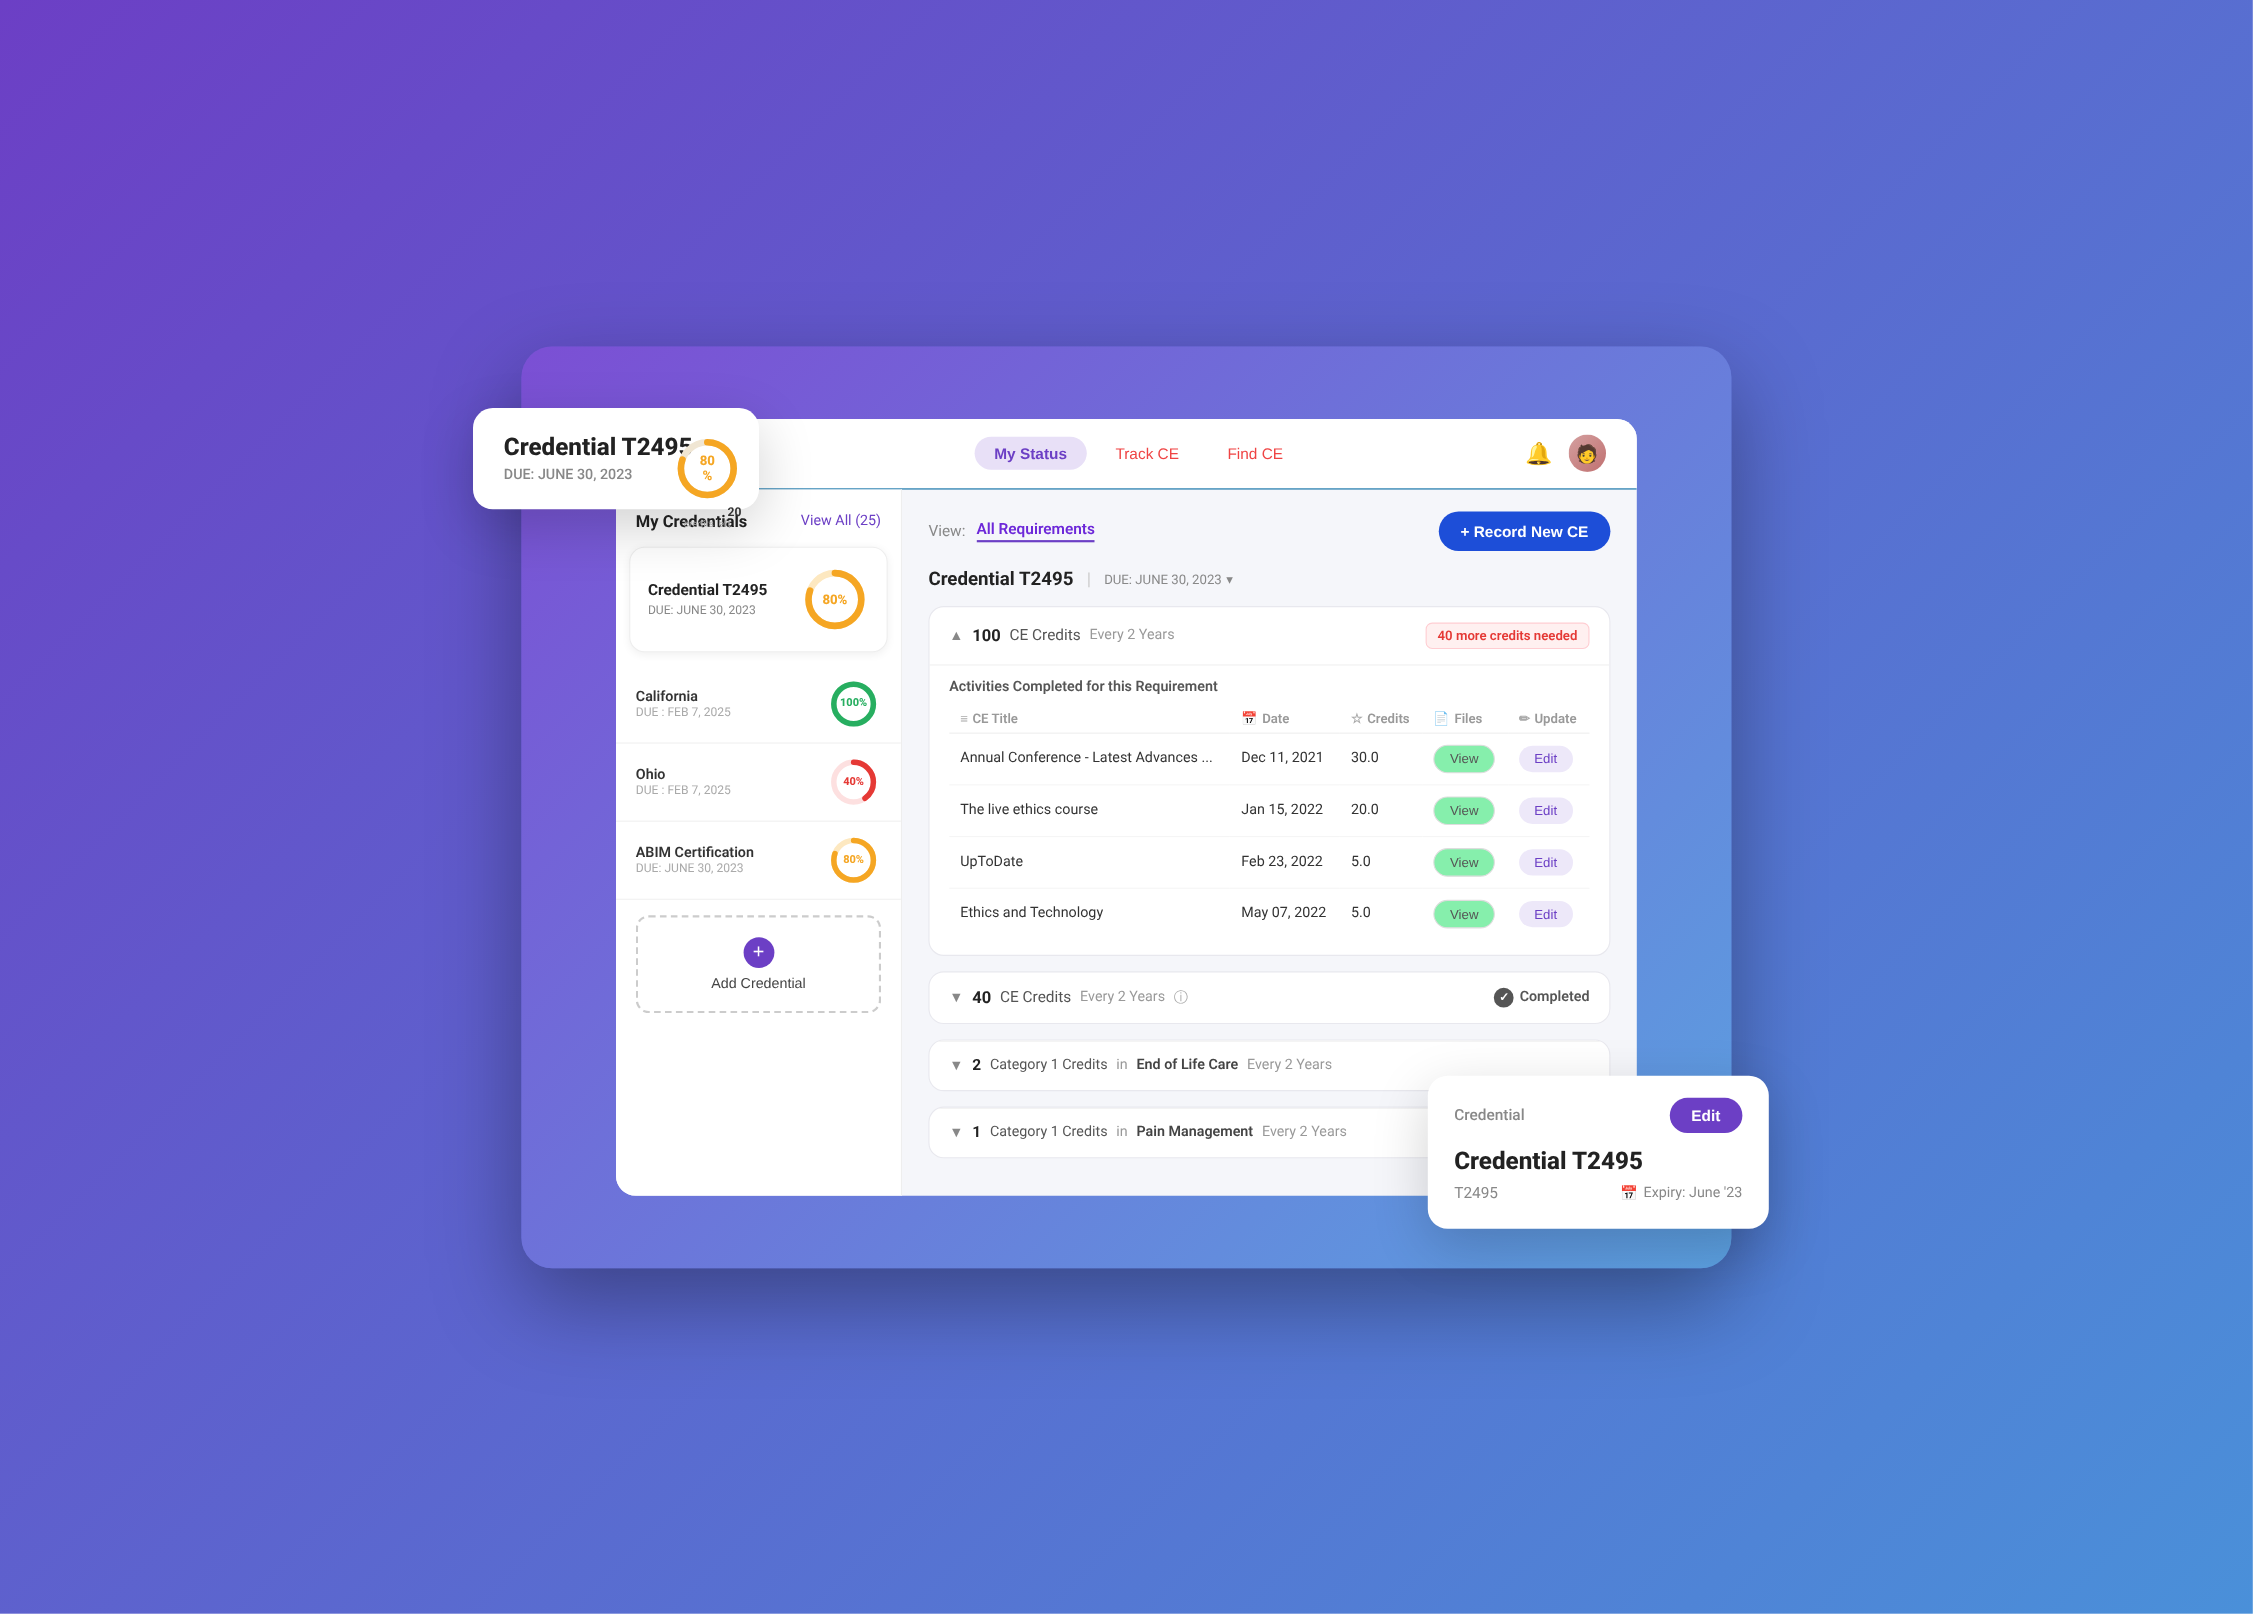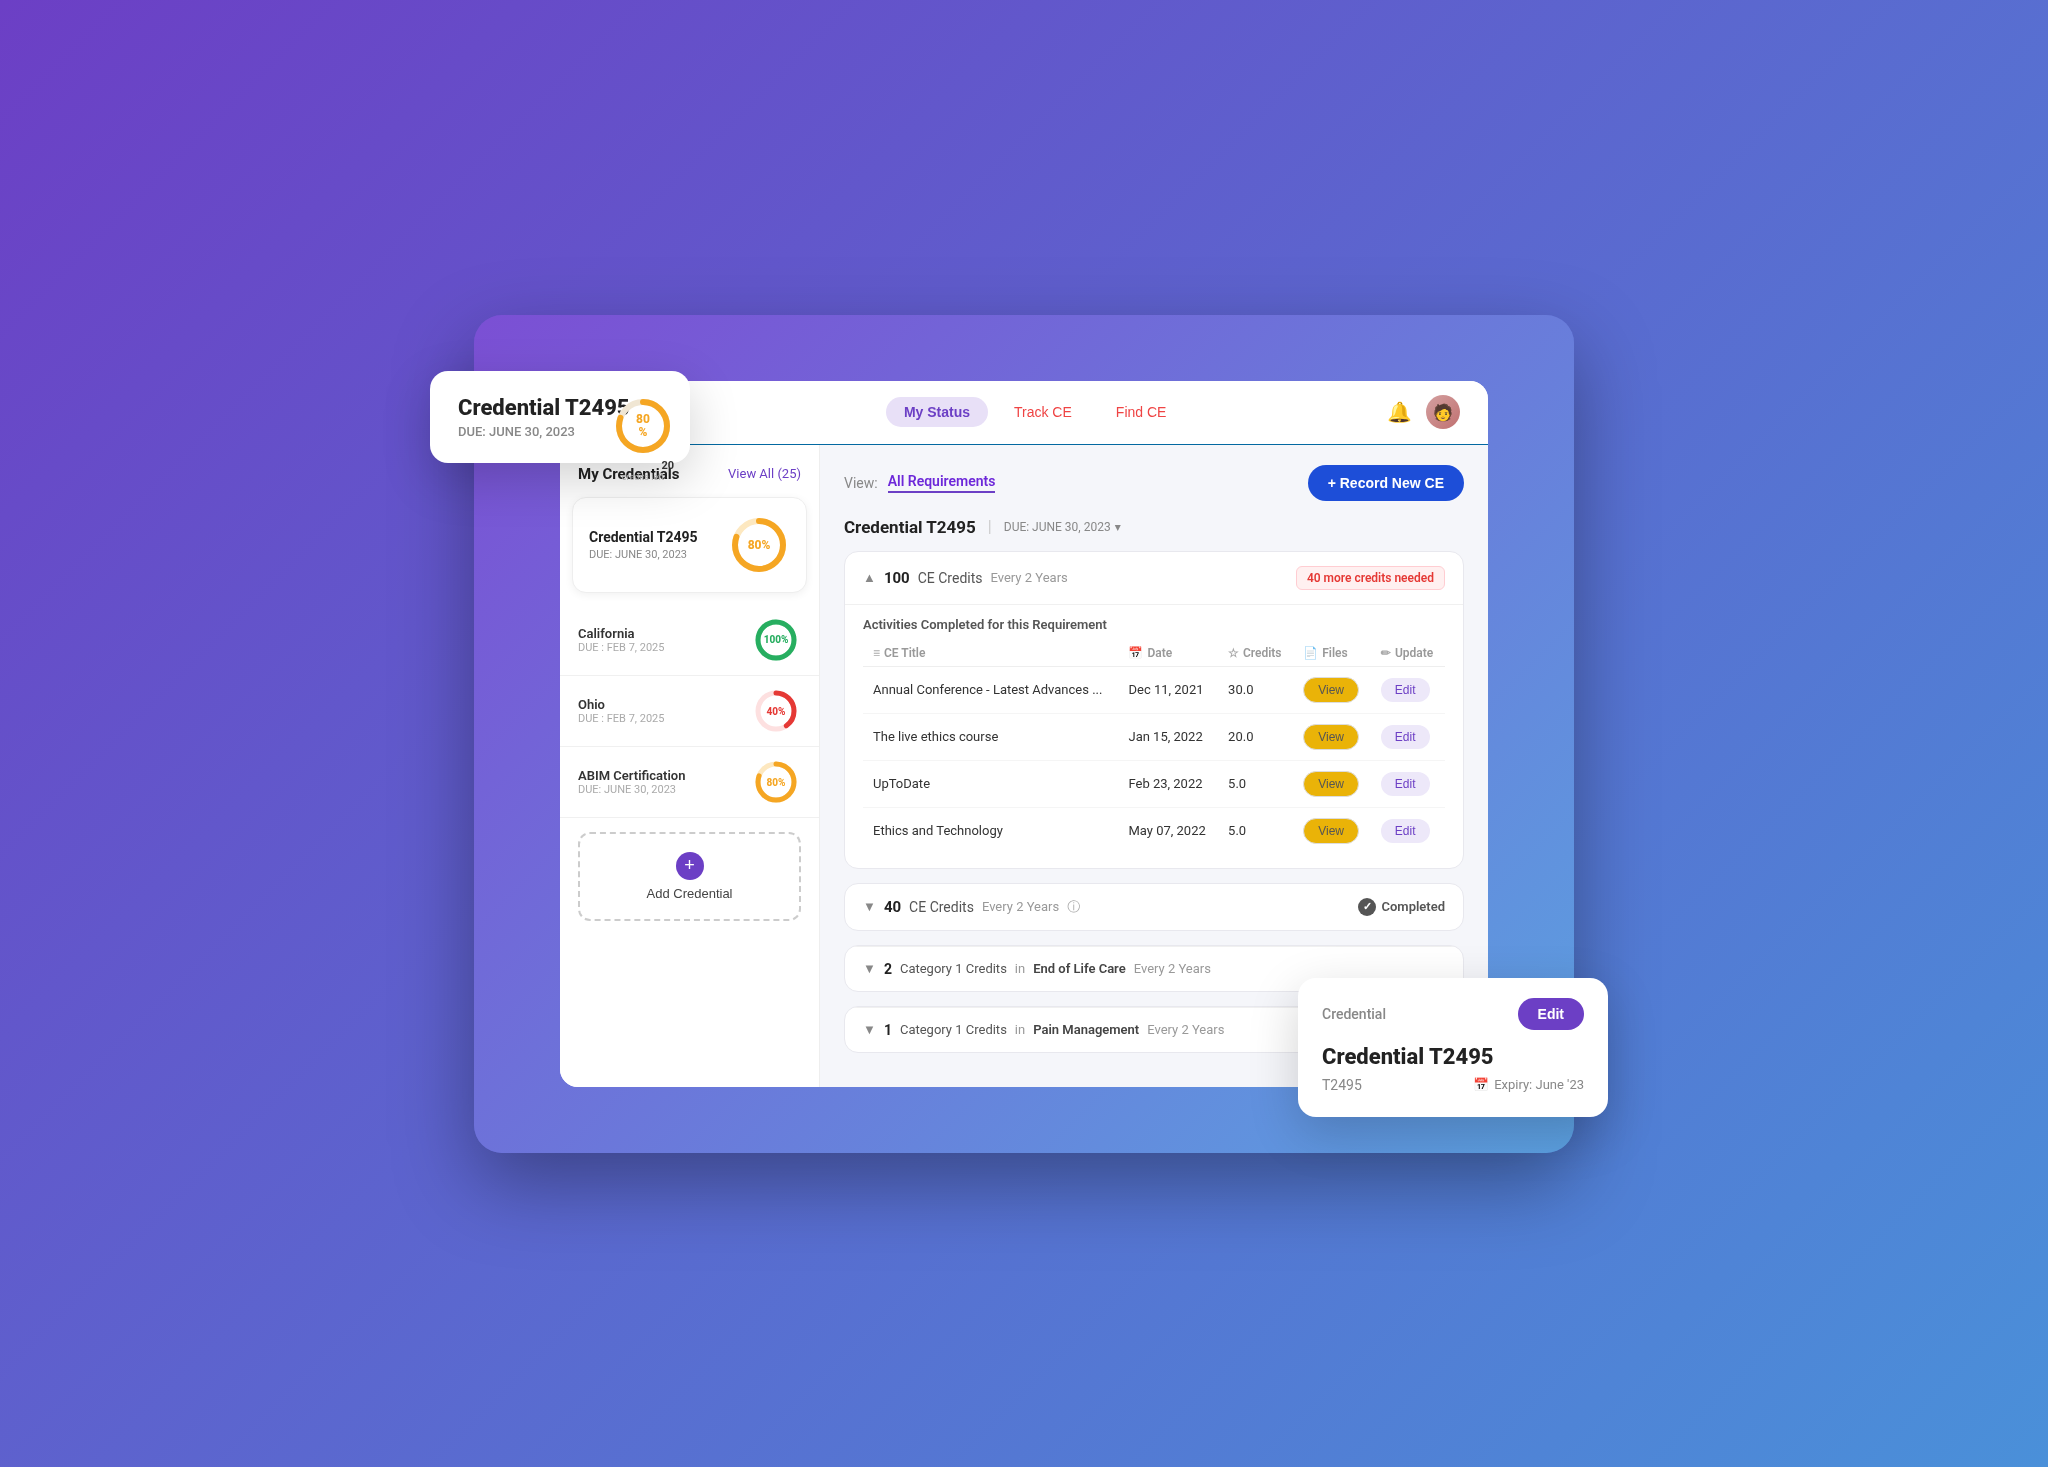--- a/index.html
+++ b/index.html
@@ -392,21 +392,21 @@
     .table-wrap tr:last-child td {
       border-bottom: none;
     }
     .table-icon {
       margin-right: 4px;
       font-size: 12px;
       color: #aaa;
     }
 
     .view-btn {
-      background: #eab308;
+      background: #86efac;
       border: 1px solid #ddd;
       border-radius: 16px;
       padding: 5px 14px;
       font-size: 12px;
       color: #555;
       cursor: pointer;
     }
     .edit-btn {
       background: #ede8f9;
       border: none;

